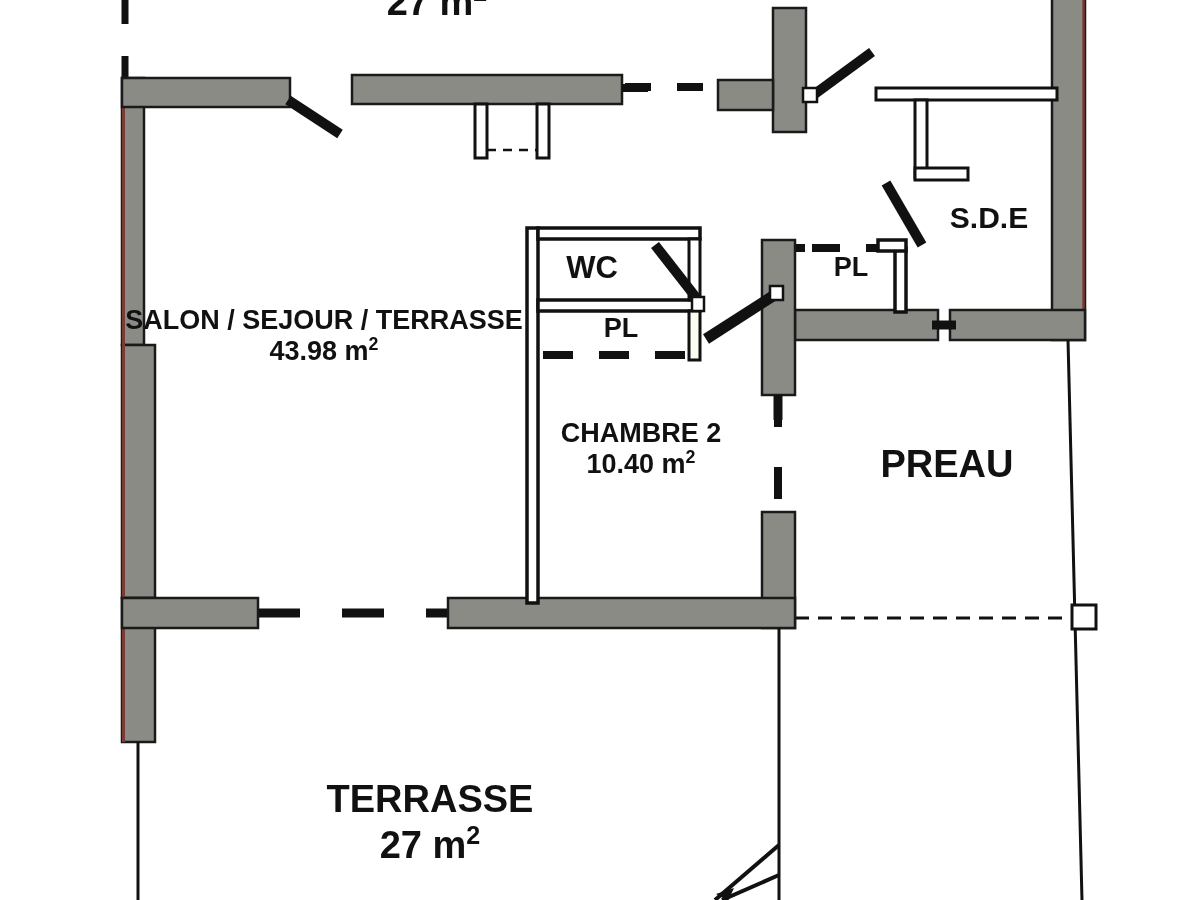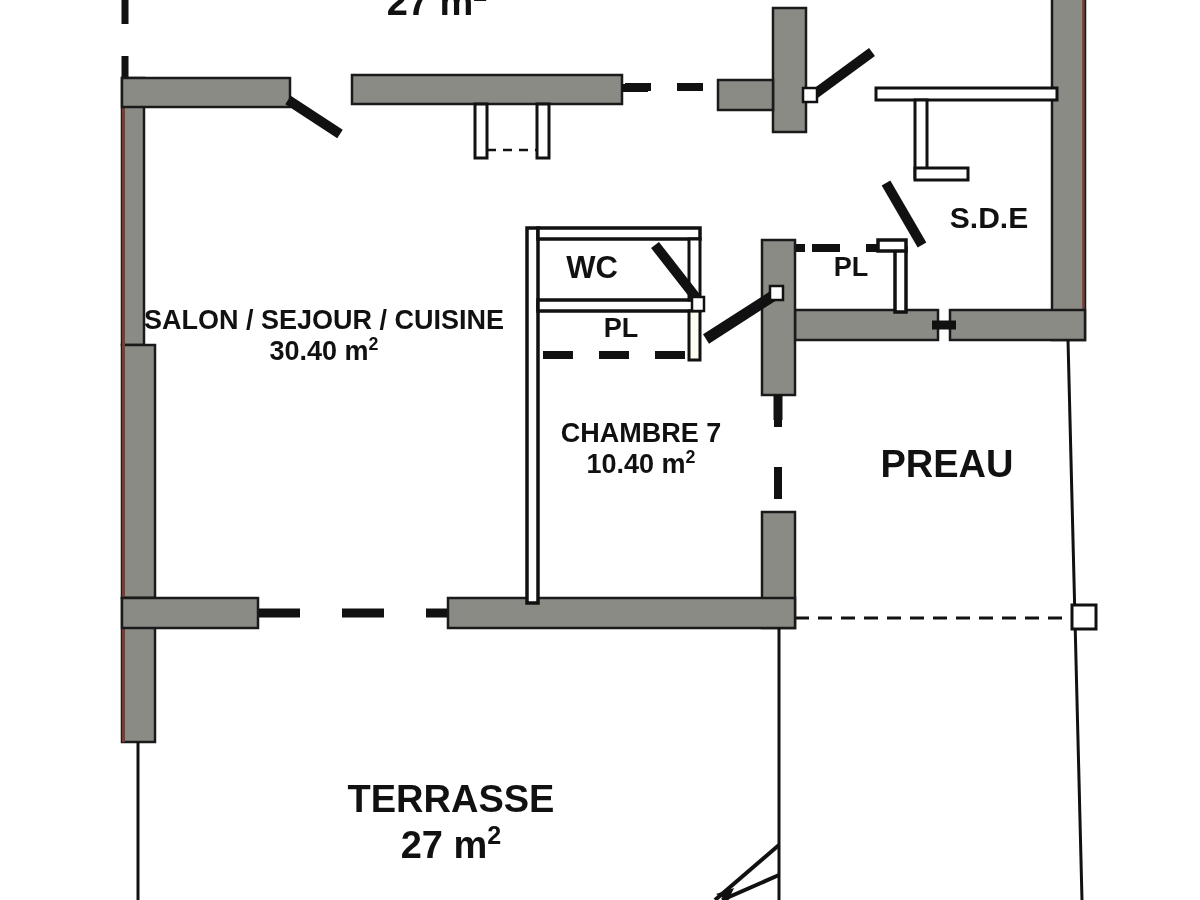--- a/index.html
+++ b/index.html
@@ -155,30 +155,30 @@
       <line x1="779" y1="628" x2="779" y2="900" stroke="#111111" stroke-width="3"></line>
 
       <line x1="715" y1="900" x2="779" y2="845" stroke="#111111" stroke-width="4"></line>
       <line x1="722" y1="900" x2="779" y2="875" stroke="#111111" stroke-width="4"></line>
       <path d="M 716,894 L 734,888 L 728,901 Z" fill="#111111"></path>
     </g>
 
   </svg>
 
   <div class="room-label" style="left:324px; top:305px; transform:translateX(-50%); font-size:27px;">
-    <span class="lbl-name">SALON / SEJOUR / CUISINE</span>
-    <span class="lbl-area"><span>30.40 m</span><span class="sup">2</span></span>
+    <span class="lbl-name">SALON / SEJOUR / TERRASSE</span>
+    <span class="lbl-area"><span>43.98 m</span><span class="sup">2</span></span>
   </div>
 
   <div class="room-label" style="left:641px; top:418px; transform:translateX(-50%); font-size:27px;">
-    <span class="lbl-name">CHAMBRE 7</span>
+    <span class="lbl-name">CHAMBRE 2</span>
     <span class="lbl-area"><span>10.40 m</span><span class="sup">2</span></span>
   </div>
 
-  <div class="room-label" style="left:451px; top:778px; transform:translateX(-50%); font-size:38px;">
+  <div class="room-label" style="left:430px; top:778px; transform:translateX(-50%); font-size:38px;">
     <span class="lbl-name">TERRASSE</span>
     <span class="lbl-area"><span>27 m</span><span class="sup">2</span></span>
   </div>
 
   <div class="room-label" style="left:931px; top:443px; transform:translateX(-50%); font-size:38px;margin-left:16px;">
     <span class="lbl-name">PREAU</span>
   </div>
 
   <div class="room-label" style="left:989px; top:201px; transform:translateX(-50%); font-size:30px;">
     <span class="lbl-name">S.D.E</span>

